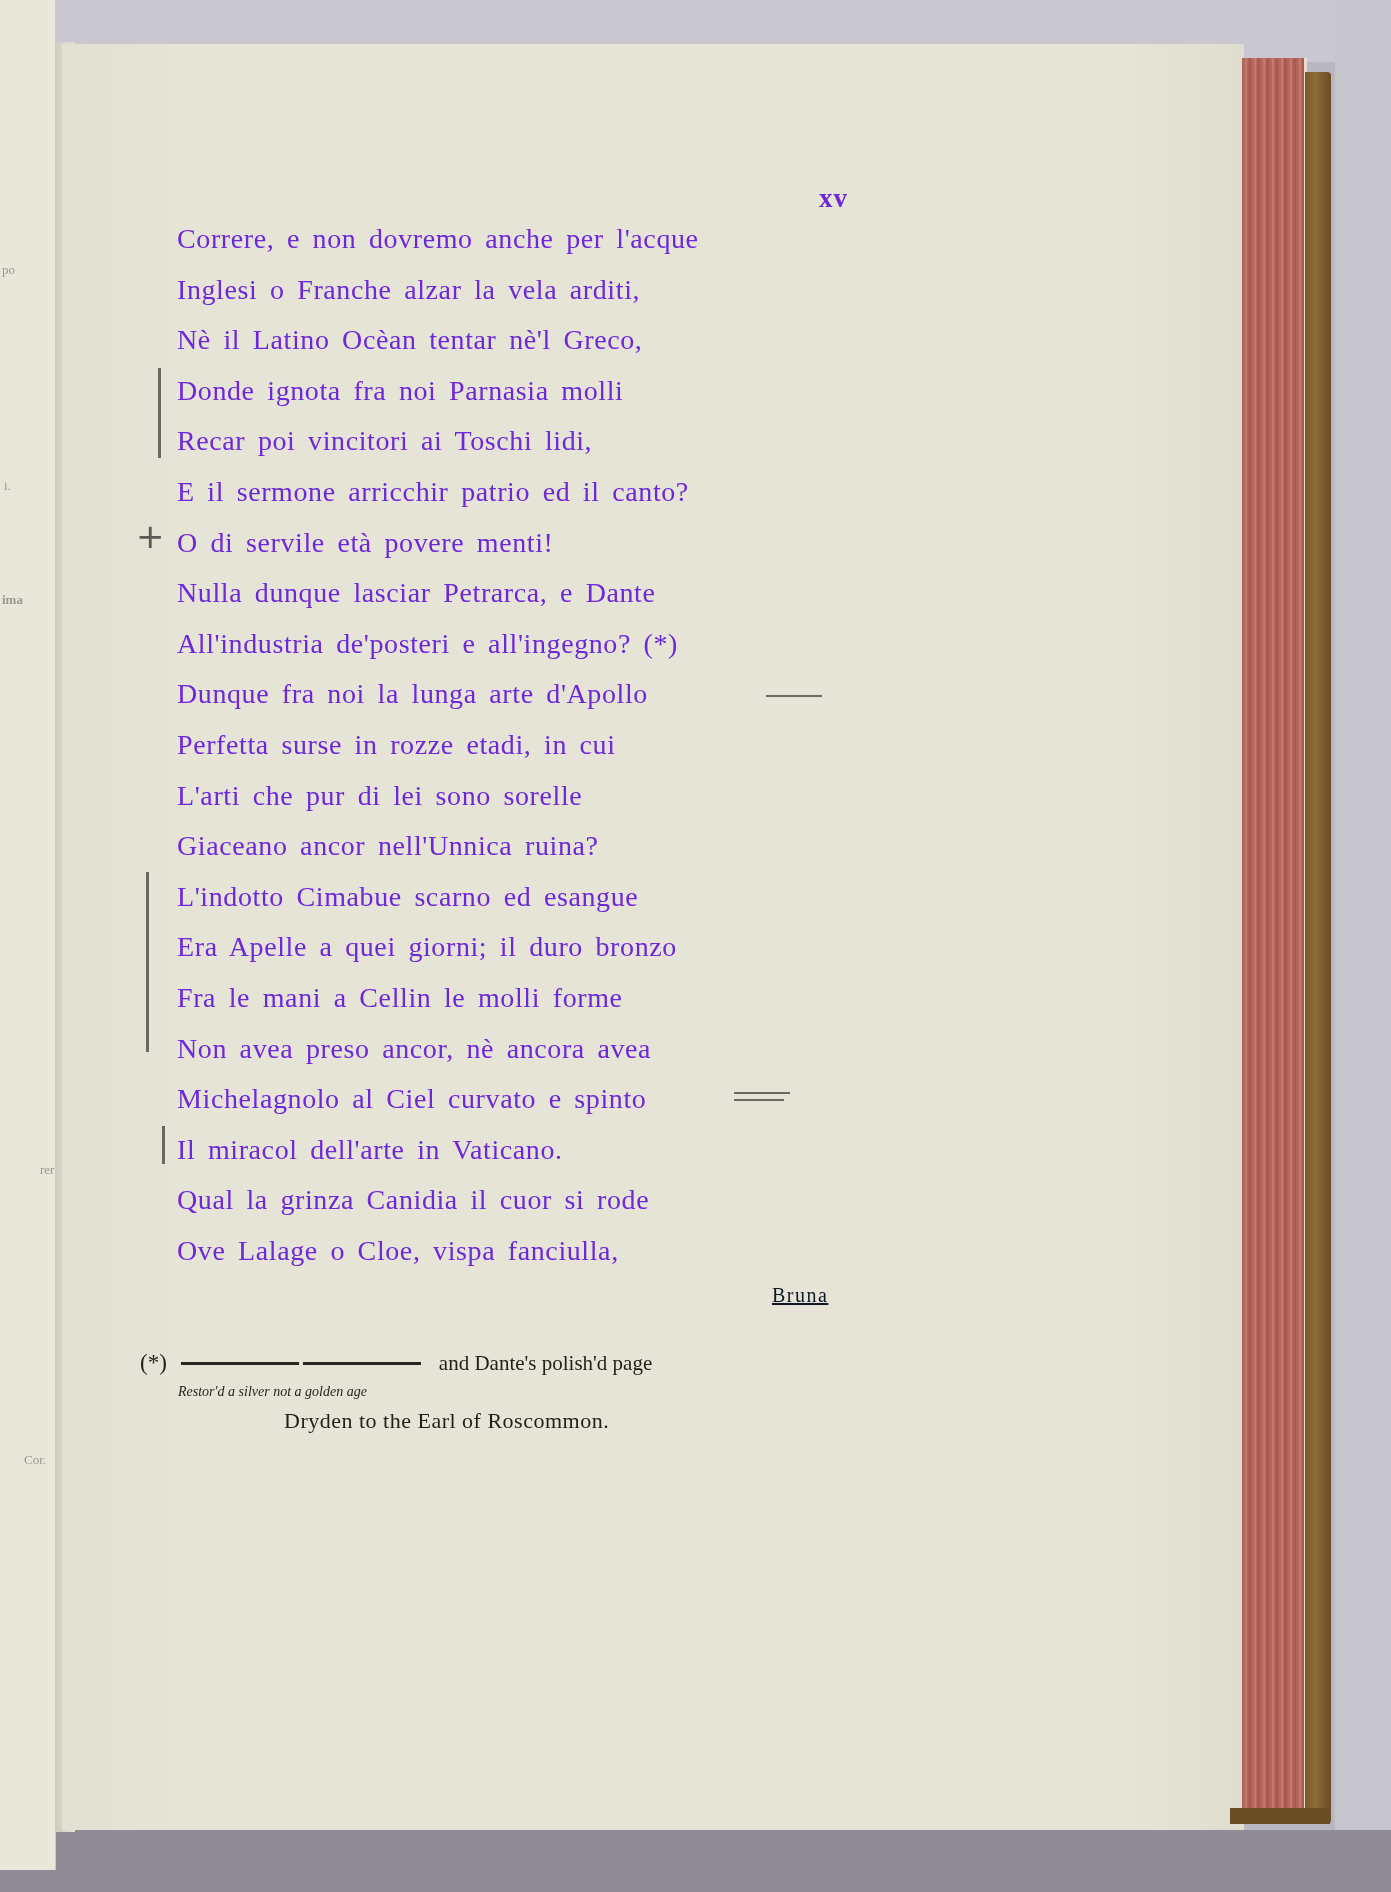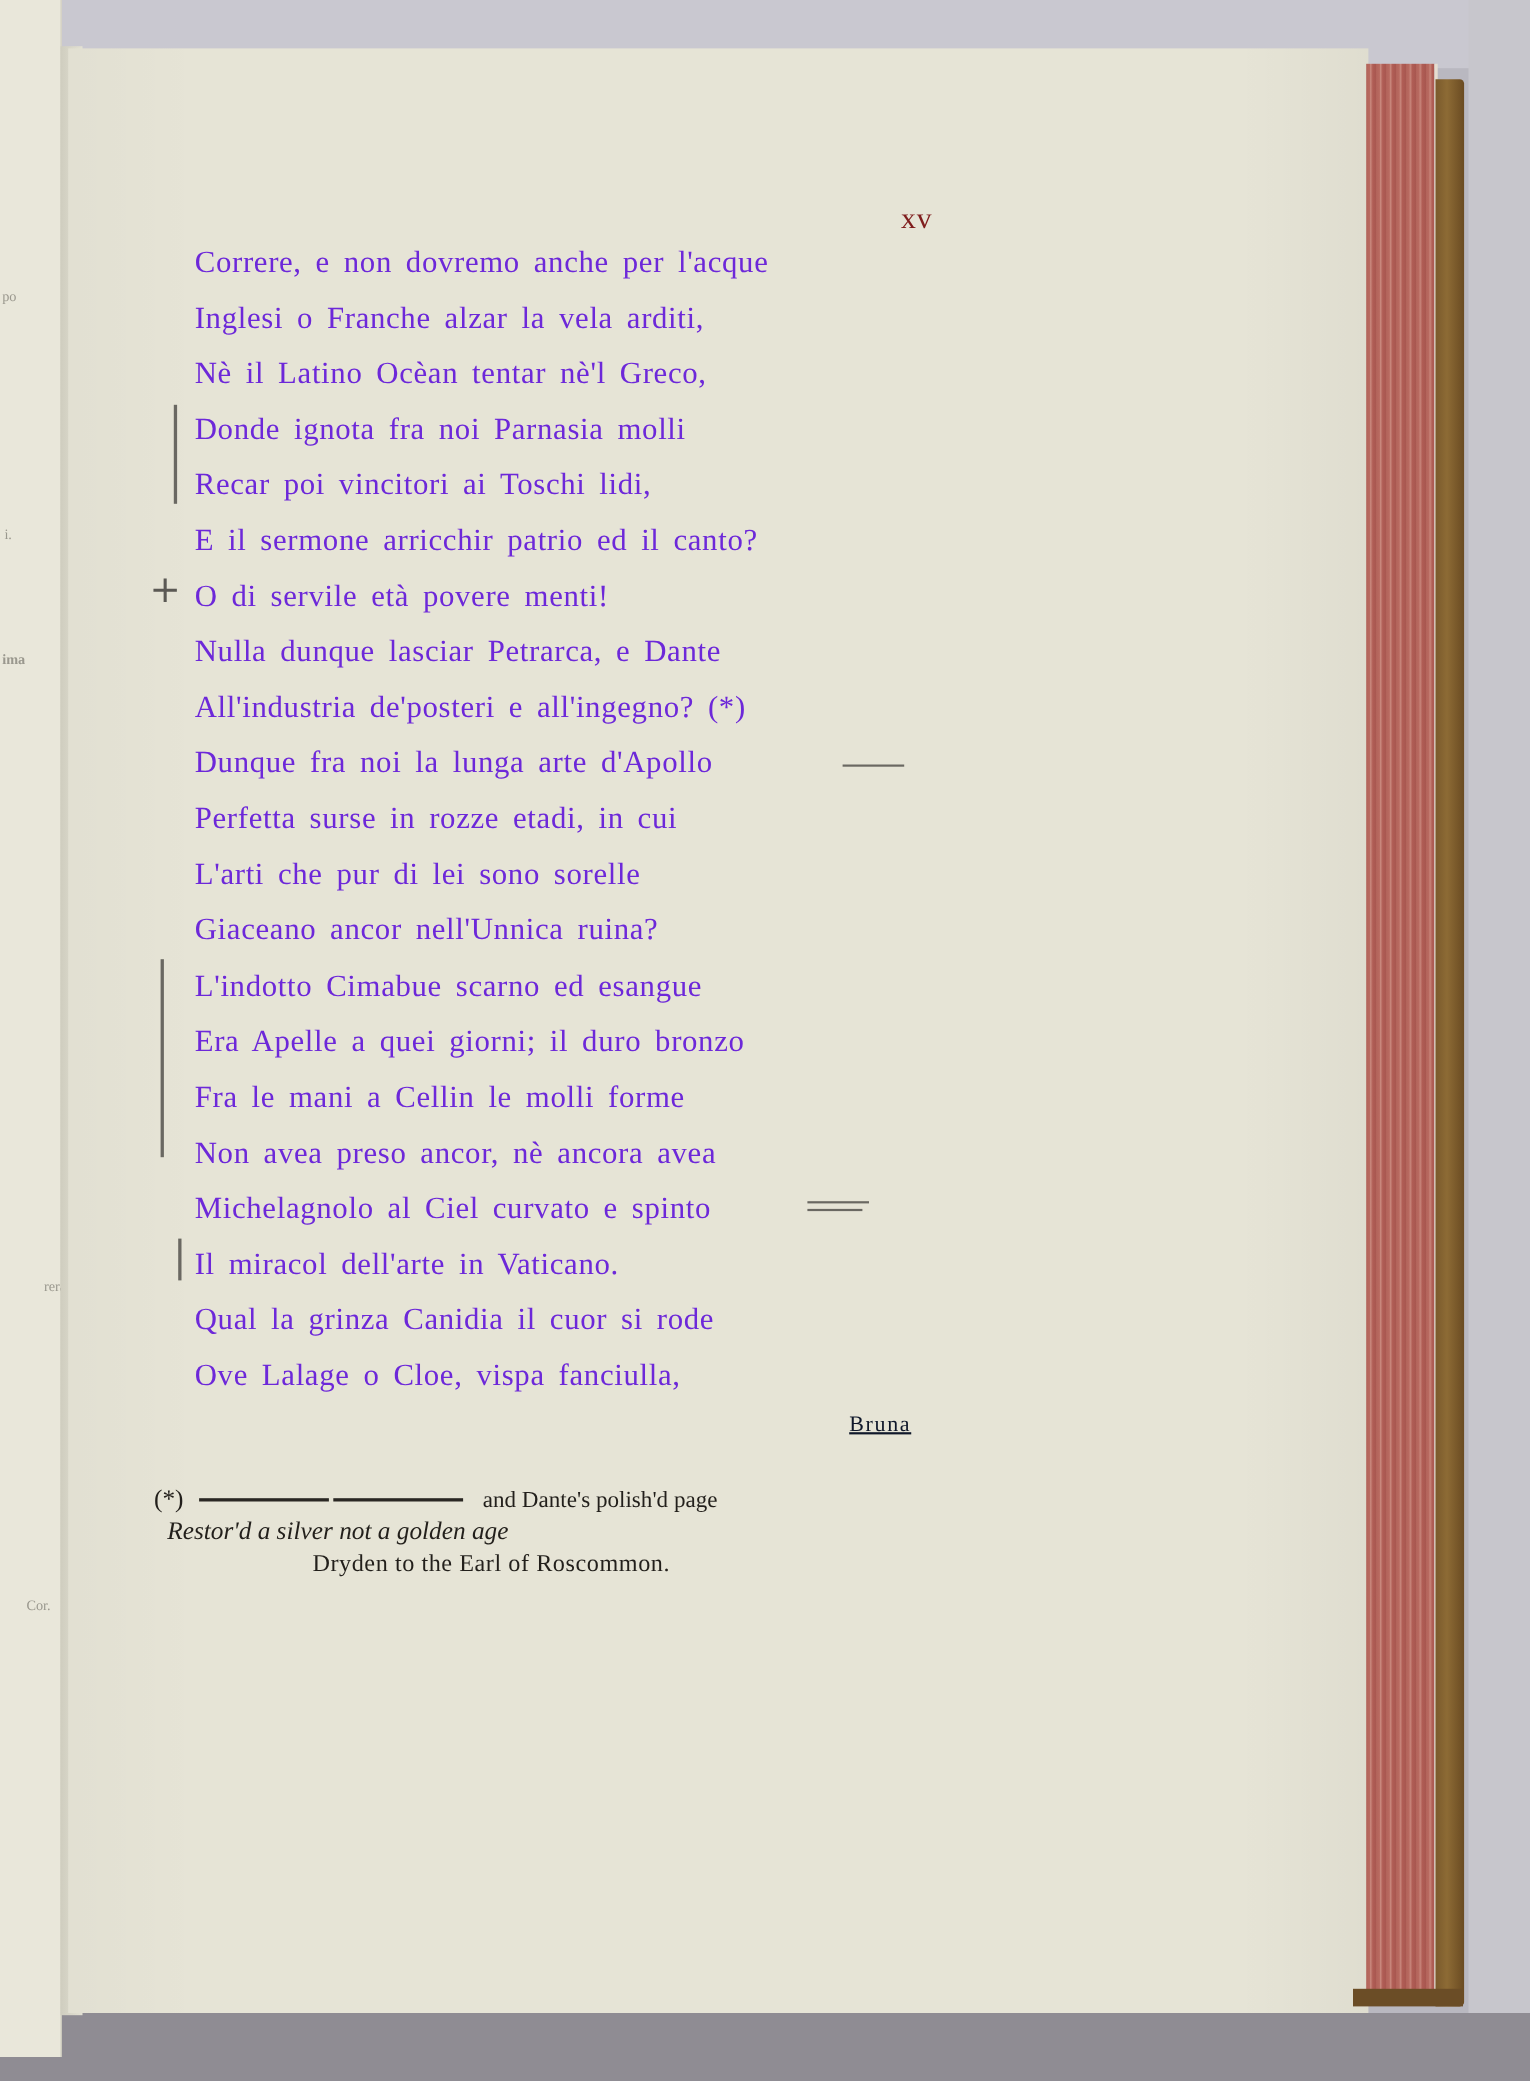--- a/index.html
+++ b/index.html
@@ -38,40 +38,40 @@
       position:absolute; left:1305px; top:72px; width:26px; height:1752px;
       background:linear-gradient(to right,#7a5a2c,#8d6b35 40%,#6a4b22);
       border-radius:0 4px 4px 0;
     }
     .cover-bottom {
       position:absolute; left:1230px; top:1808px; width:100px; height:16px;
       background:#6b4d26;
     }
 
     .page-number {
-      position:absolute; left:819px; top:183px; font-size:27px; color:#7f1d1d; letter-spacing:1px;
+      position:absolute; left:819px; top:183px; font-size:27px; color:#6d28d9; letter-spacing:1px;font-weight:bold;
     }
     .verse {
       position:absolute; left:177px; top:214px; width:720px; margin:0; padding:0; list-style:none;
     }
     .verse li {
       height:50.6px; font-size:28px; color:#6d28d9; white-space:nowrap; letter-spacing:0.6px; word-spacing:5px;
       line-height:50.6px;
     }
     .catchword {
       position:absolute; left:772px; top:1284px; font-size:20px; color:#0f172a; letter-spacing:1.5px;text-decoration:underline;
     }
     .footnote {
       position:absolute; left:140px; top:1348px; width:700px; color:#221f1b;
     }
     .fn-line1 { font-size:21px; height:30px; display:flex; align-items:center; }
     .fn-mark { font-size:23px; margin-right:14px; }
     .fn-rule { display:inline-block; width:118px; height:3px; background:#2a2723; margin-right:4px; }
     .fn-quote1 { margin-left:14px; font-size:21px; }
-    .fn-line2 { font-style:italic; font-size:23px; margin-left:12px; height:28px; line-height:28px; }
+    .fn-line2 { font-style:italic; font-size:14px; margin-left:38px; height:28px; line-height:28px; }
     .fn-line3 { font-size:22px; margin-left:144px; height:30px; line-height:30px; letter-spacing:0.5px; }
 
     .mark { position:absolute; color:#5b5954; font-family:"DejaVu Sans", sans-serif; }
     .bracket { position:absolute; border-left:3px solid #6a6862; }
     .dash-mark { position:absolute; height:2px; background:#6a6862; }
   </style>
 </head>
 <body>
 
 <div class="top-bg"></div>

